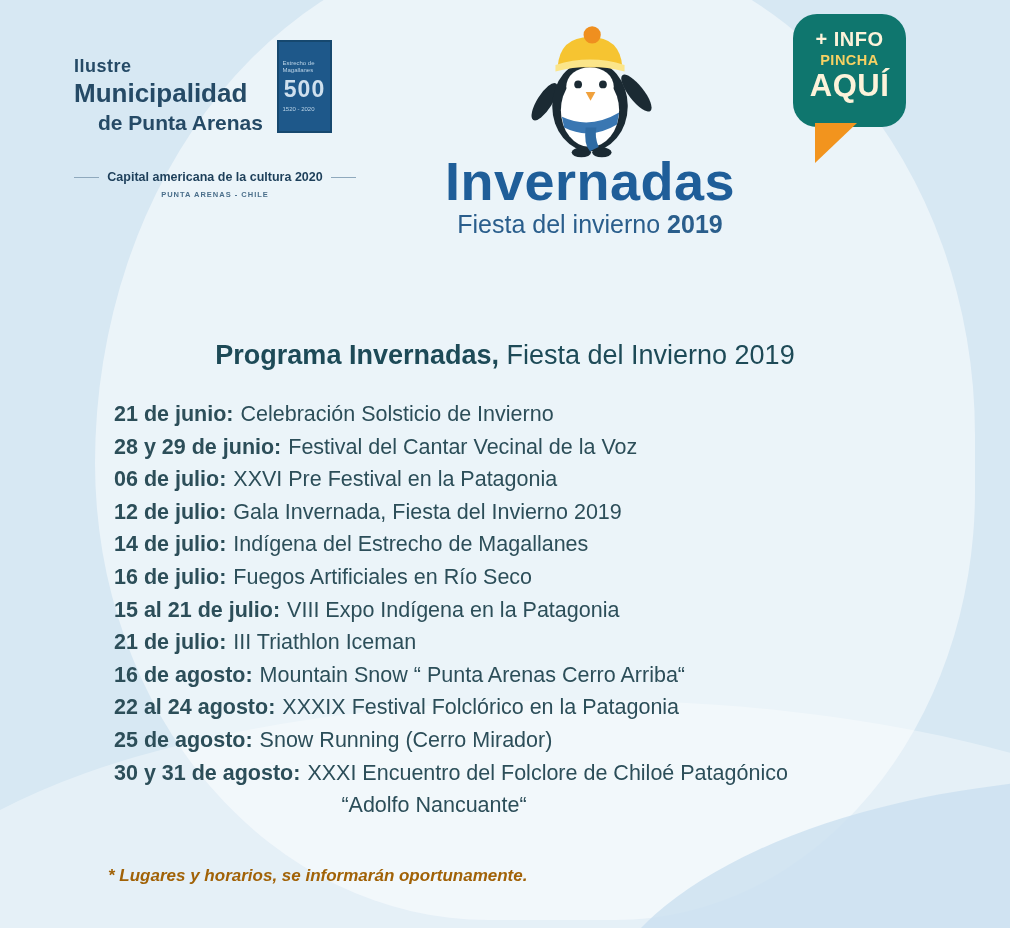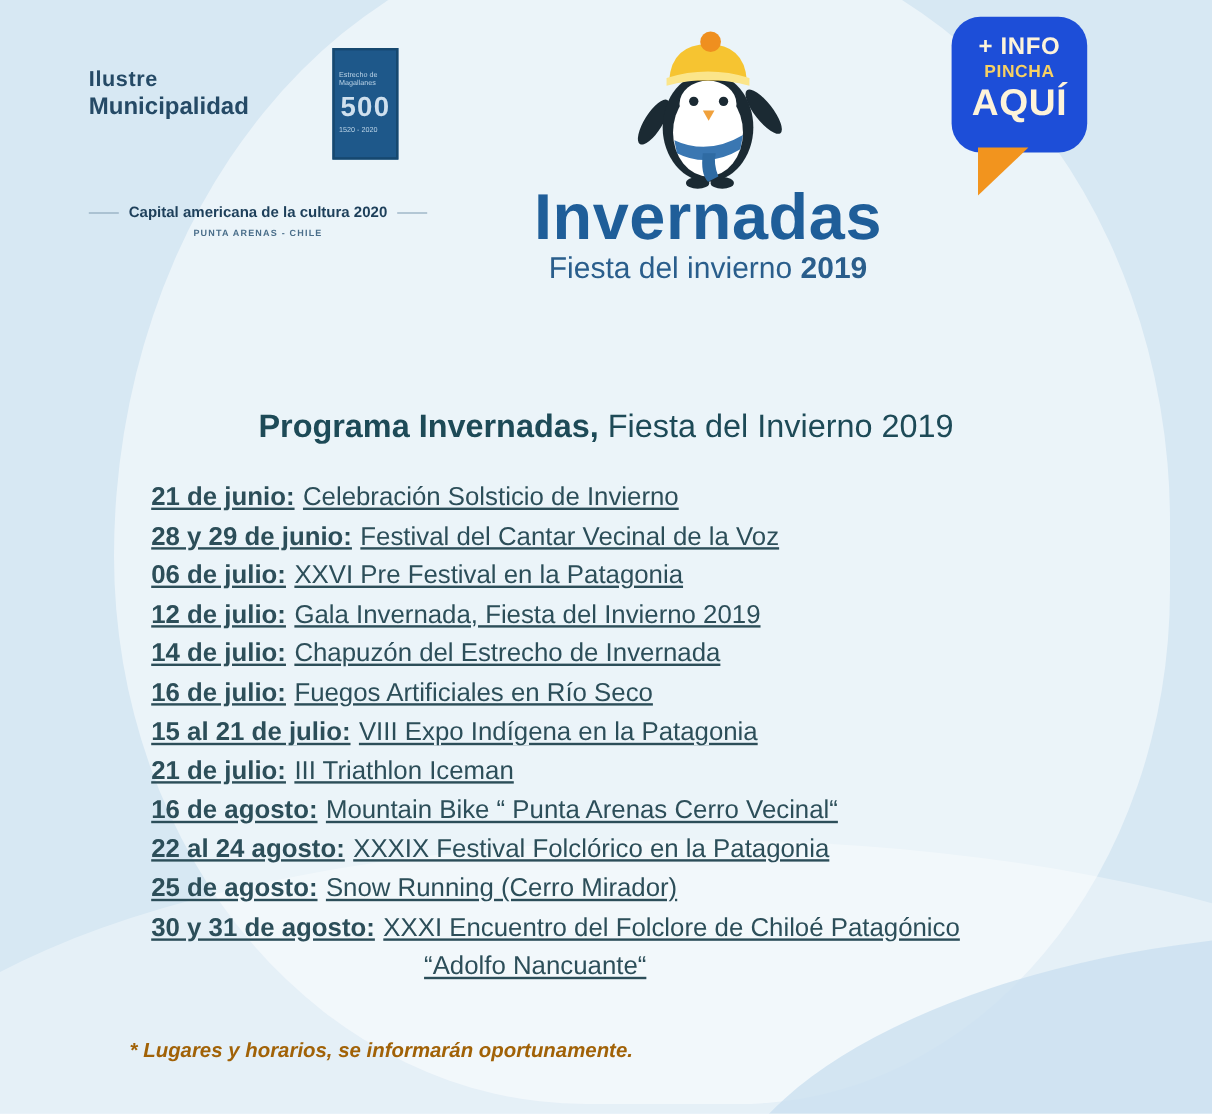--- a/index.html
+++ b/index.html
@@ -40,21 +40,21 @@
     border-radius: 45%;
     transform: rotate(-8deg);
     pointer-events: none;
   }
 
   header { position: absolute; left: 0; top: 0; width: 1010px; height: 230px; }
 
   
   .muni { position: absolute; left: 74px; top: 56px; color: #254a66; }
   .muni-l1 { font-size: 18px; font-weight: 700; letter-spacing: 0.5px; }
-  .muni-l2 { font-size: 20px; font-weight: 700; margin-top: 1px; }
+  .muni-l2 { font-size: 26px; font-weight: 700; margin-top: 1px; }
   .muni-l3 { font-size: 21px; font-weight: 700; margin: 2px 0 0 24px; }
 
   .capital-row {
     position: absolute; left: 74px; top: 170px; width: 282px;
     display: flex; align-items: center; gap: 8px;
     color: #1d3f5a;
   }
   .capital-dash { flex: 1; height: 1px; background: #8fa9bd; }
   .capital-text { font-size: 12.5px; font-weight: 700; white-space: nowrap; }
   .capital-sub {
@@ -83,21 +83,21 @@
     font-size: 54px; font-weight: 700; color: #1f5e99;
     letter-spacing: 0.5px; line-height: 54px; margin-top: -6px;
   }
   .brand-subtitle { font-size: 25px; color: #2a5e8c; margin-top: 2px; }
   .brand-subtitle .year { font-weight: 700; margin-top: 35px; }
 
   
   .badge {
     position: absolute; left: 793px; top: 14px;
     width: 113px; height: 113px;
-    background: #1d4ed8;
+    background: #0f766e;
     border-radius: 24px;
     text-align: center;
     cursor: pointer;
   }
   .badge-tail {
     position: absolute; left: 22px; bottom: -36px;
     width: 0; height: 0;
     border-top: 40px solid #f2941e;
     border-right: 42px solid transparent;
   }
@@ -106,23 +106,22 @@
   .badge-l3 { font-size: 31px; font-weight: 700; color: #fdf3da; margin-top: 0; letter-spacing: 0.5px; }
 
   
   .program-heading {
     position: absolute; left: 0; top: 340px; width: 1010px;
     text-align: center; font-size: 27px; color: #1d4a57; font-weight: 400;
   }
   .program-heading .bold { font-weight: 700; }
 
   .events {
-    position: absolute; left: 126px; top: 398px; width: 810px;
+    position: absolute; left: 114px; top: 398px; width: 810px;
     list-style: none;
-    text-decoration: underline;
   }
   .events li {
     font-size: 21.5px; line-height: 32.6px;
     color: #2c4e59; white-space: nowrap;
   }
   .events .date { font-weight: 700; margin-right: 7px; }
   .events .desc2 { display: block; text-align: center; width: 640px; white-space: nowrap; }
 
   .footnote {
     position: absolute; left: 108px; top: 866px;
@@ -136,20 +135,21 @@
 
   <div class="bg-dome"></div>
   <div class="bg-dome2"></div>
   <div class="bg-band"></div>
 
   <header>
 
     <div class="muni">
       <div class="muni-l1">Ilustre</div>
       <div class="muni-l2">Municipalidad</div>
+      <div class="muni-l3">de Punta Arenas</div>
     </div>
 
     <div class="logo500">
       <div class="l500-small">Estrecho de Magallanes</div>
       <div class="l500-num">500</div>
       <div class="l500-years">1520 - 2020</div>
     </div>
 
     <div class="capital-row">
       <div class="capital-dash"></div>
@@ -199,25 +199,25 @@
 
   </header>
 
   <h2 class="program-heading"><span class="bold">Programa Invernadas,</span><span> Fiesta del Invierno 2019</span></h2>
 
   <ul class="events">
     <li><span class="date">21 de junio:</span><span class="desc">Celebración Solsticio de Invierno</span></li>
     <li><span class="date">28 y 29 de junio:</span><span class="desc">Festival del Cantar Vecinal de la Voz</span></li>
     <li><span class="date">06 de julio:</span><span class="desc">XXVI Pre Festival en la Patagonia</span></li>
     <li><span class="date">12  de julio:</span><span class="desc">Gala Invernada, Fiesta del Invierno 2019</span></li>
-    <li><span class="date">14 de julio:</span><span class="desc">Chapuzón del Estrecho de Invernada</span></li>
+    <li><span class="date">14 de julio:</span><span class="desc">Indígena del Estrecho de Magallanes</span></li>
     <li><span class="date">16 de julio:</span><span class="desc">Fuegos Artificiales en Río Seco</span></li>
     <li><span class="date">15 al 21 de julio:</span><span class="desc">VIII Expo Indígena en la Patagonia</span></li>
     <li><span class="date">21 de julio:</span><span class="desc">III Triathlon Iceman</span></li>
-    <li><span class="date">16 de agosto:</span><span class="desc">Mountain Bike “ Punta Arenas Cerro Vecinal“</span></li>
+    <li><span class="date">16 de agosto:</span><span class="desc">Mountain Snow “ Punta Arenas Cerro Arriba“</span></li>
     <li><span class="date">22 al 24 agosto:</span><span class="desc">XXXIX Festival Folclórico en la Patagonia</span></li>
     <li><span class="date">25 de agosto:</span><span class="desc">Snow Running (Cerro Mirador)</span></li>
     <li><span class="date">30 y 31 de agosto:</span><span class="desc">XXXI Encuentro del Folclore de Chiloé Patagónico</span><span class="desc2">“Adolfo Nancuante“</span></li>
   </ul>
 
   <p class="footnote">* Lugares y horarios, se informarán oportunamente.</p>
 
 </div>
 
 </body></html>

